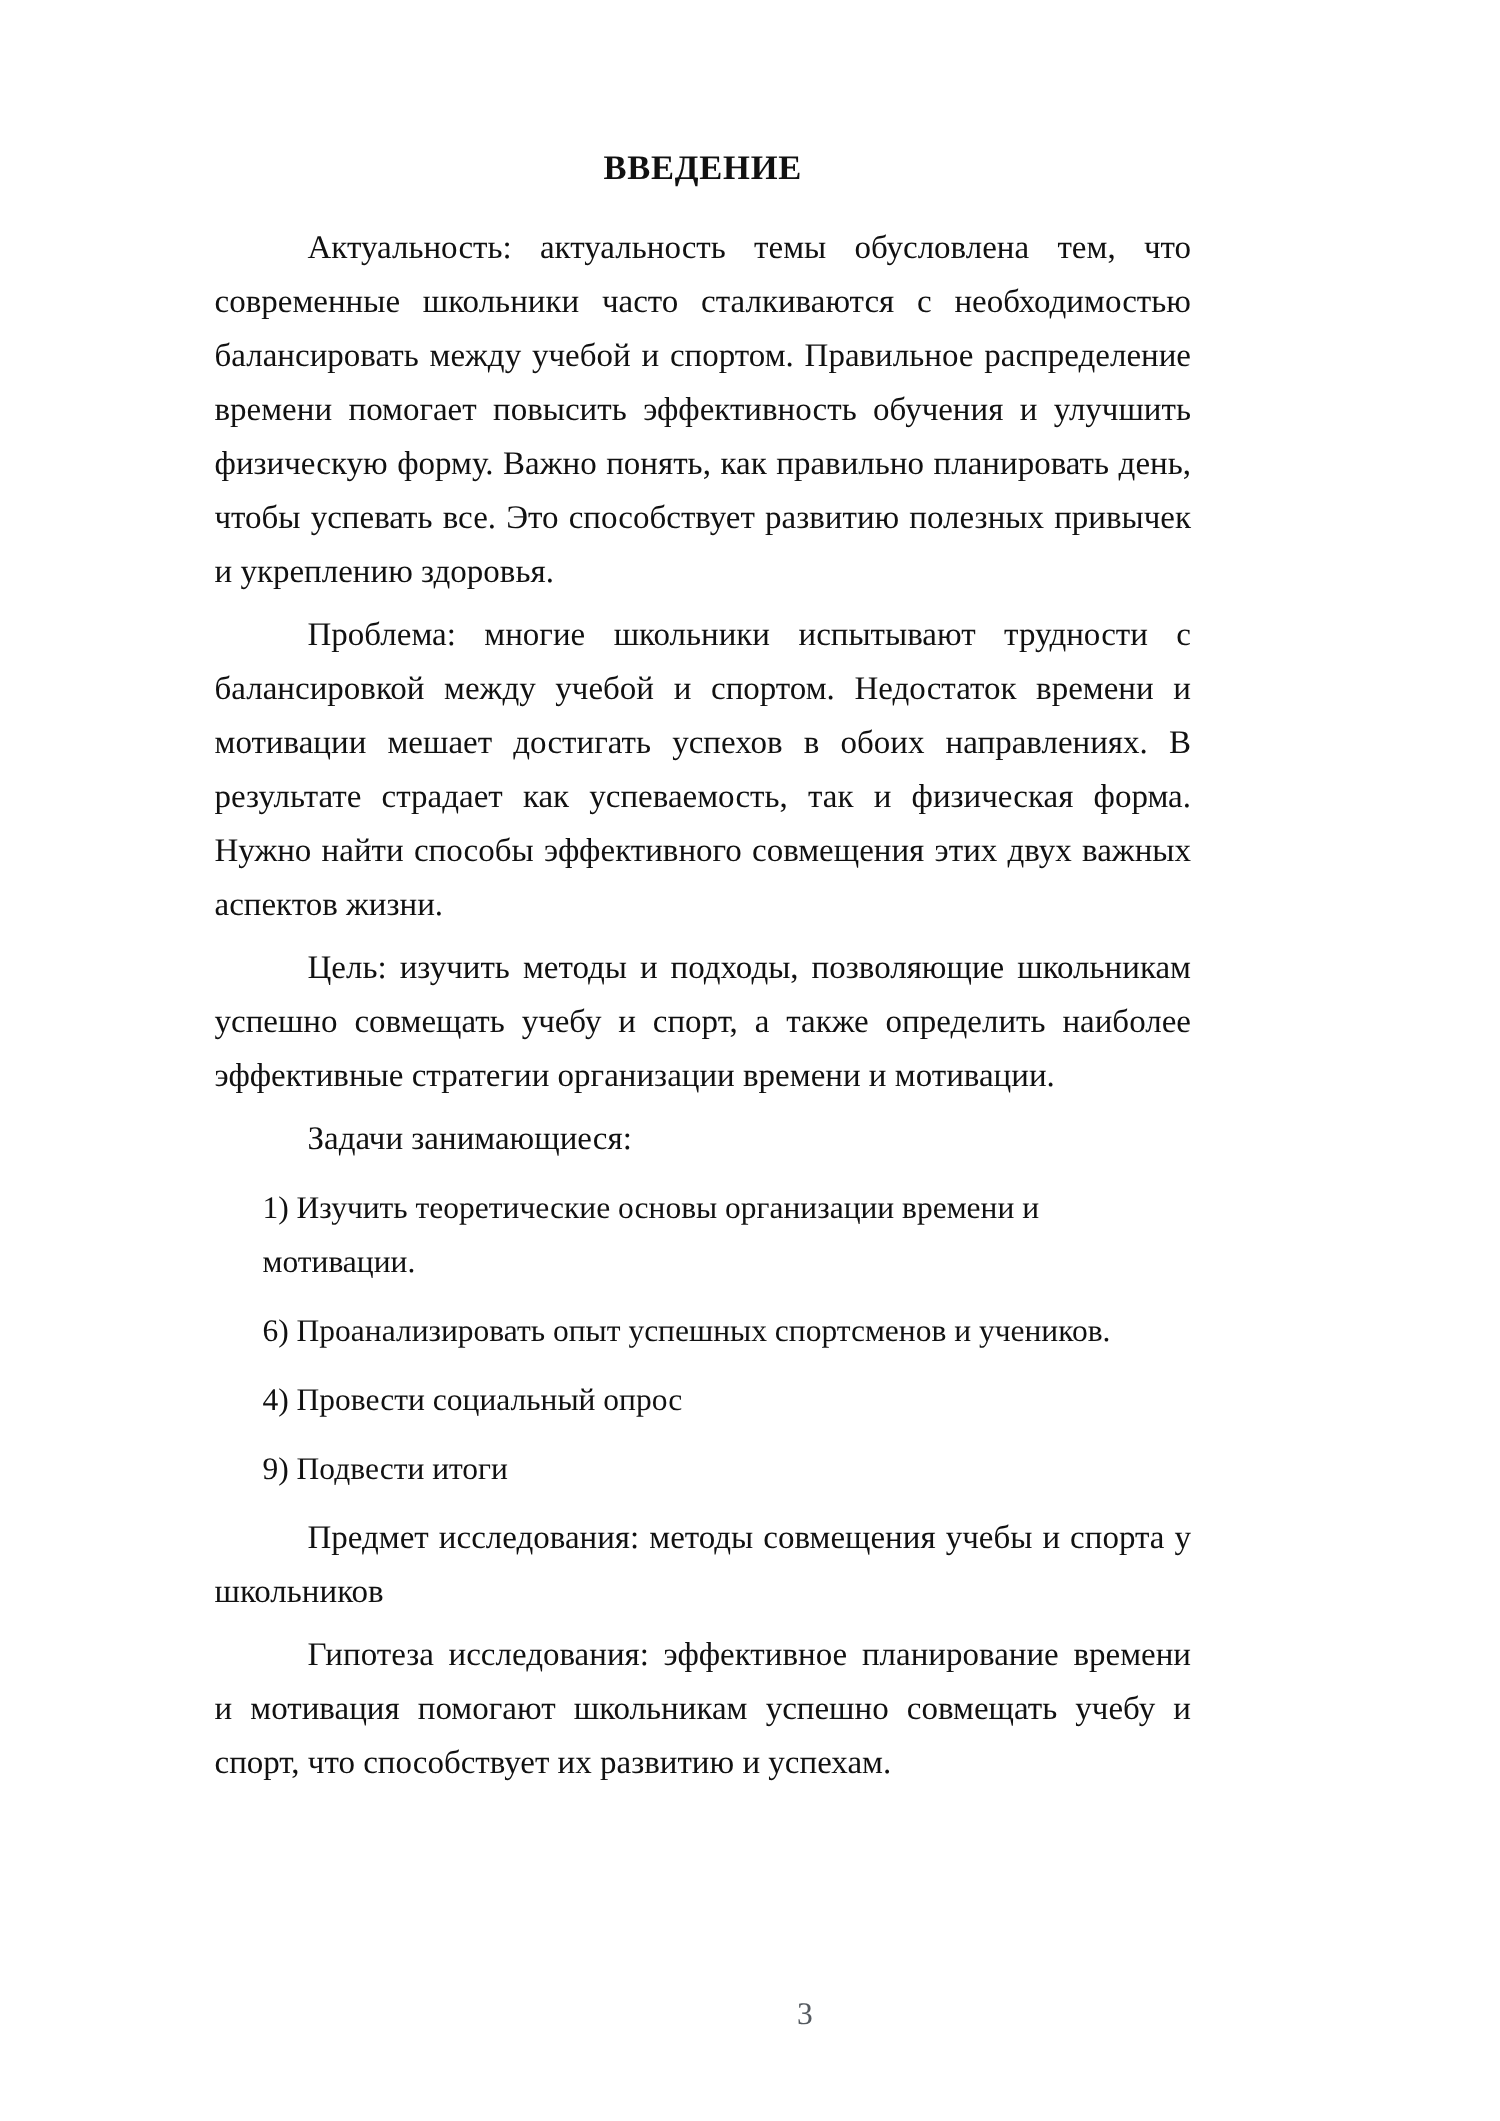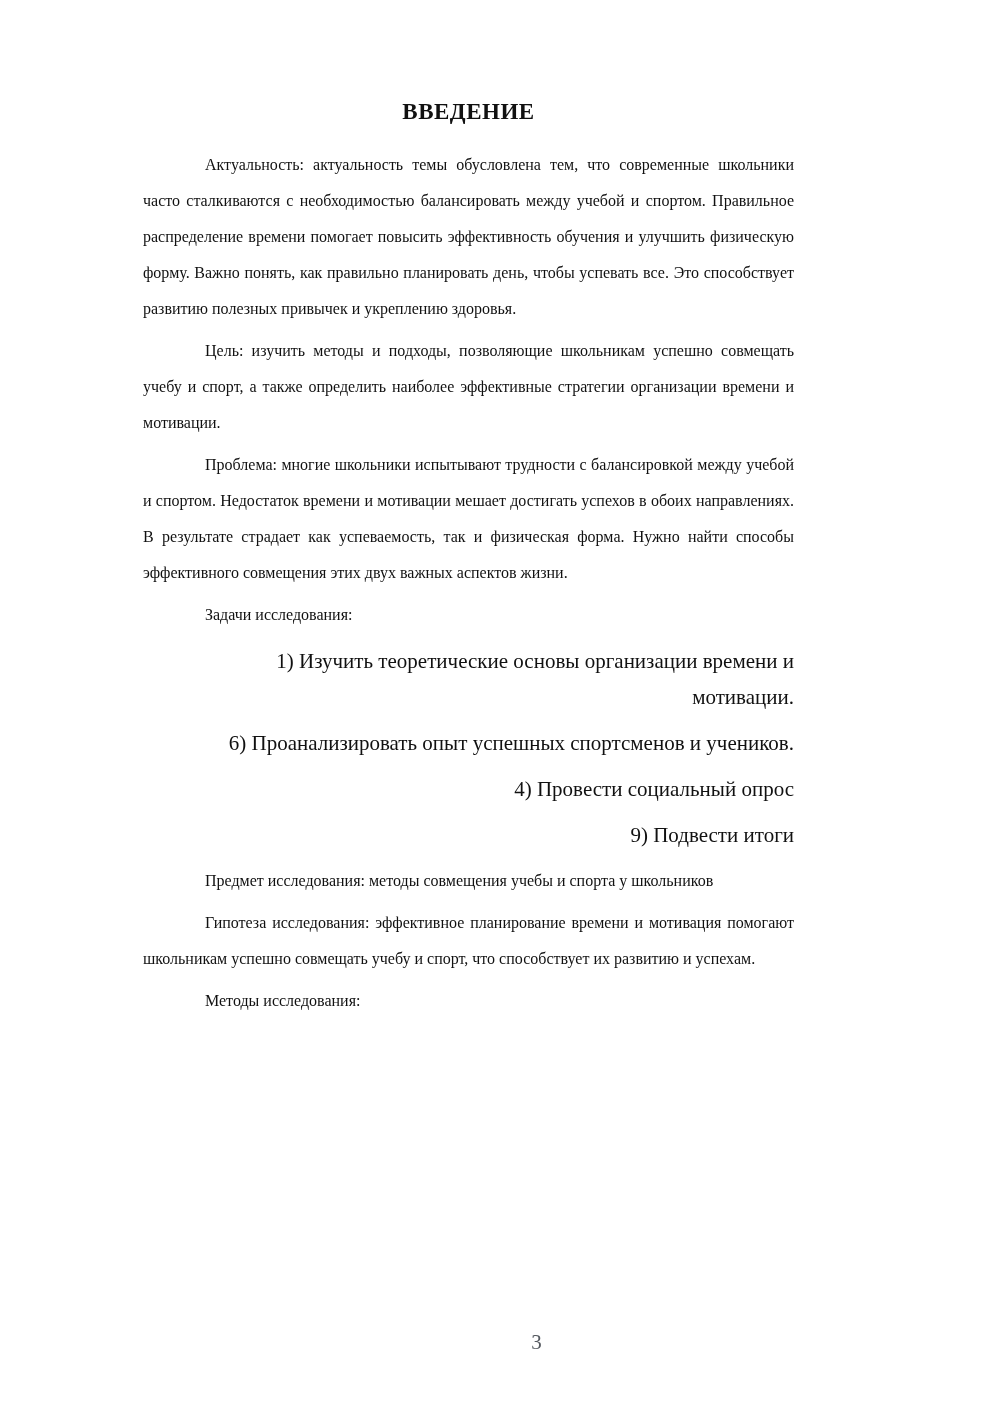--- a/index.html
+++ b/index.html
@@ -20,33 +20,33 @@
   }
   .doc-title {
     font-size: 23px;
     line-height: 30px;
     font-weight: bold;
     text-align: center;
     margin: 0 0 20px 0;
     letter-spacing: 0.5px;
   }
   .para {
-    font-size: 16px;
+    font-size: 22px;
     line-height: 36px;
     text-align: justify;
     text-indent: 62px;
     margin: 6px 0;
   }
   .task-list {
     margin: 2px 0;
   }
   .task {
     font-size: 21px;
     line-height: 36px;
-    text-align: right;
+    text-align: left;
     text-indent: 0;
     margin: 10px 0 10px 32px;
   }
   .page-number {
     position: absolute;
     top: 1330px;
     left: 143px;
     width: 787px;
     text-align: center;
     font-size: 21px;
@@ -55,35 +55,34 @@
 </style>
 </head>
 <body>
 
 <div class="page">
 
   <h1 class="doc-title">ВВЕДЕНИЕ</h1>
 
   <p class="para">Актуальность: актуальность темы обусловлена тем, что современные школьники часто сталкиваются с необходимостью балансировать между учебой и спортом. Правильное распределение времени помогает повысить эффективность обучения и улучшить физическую форму. Важно понять, как правильно планировать день, чтобы успевать все. Это способствует развитию полезных привычек и укреплению здоровья.</p>
 
+  <p class="para">Проблема: многие школьники испытывают трудности с балансировкой между учебой и спортом. Недостаток времени и мотивации мешает достигать успехов в обоих направлениях. В результате страдает как успеваемость, так и физическая форма. Нужно найти способы эффективного совмещения этих двух важных аспектов жизни.</p>
+
   <p class="para">Цель: изучить методы и подходы, позволяющие школьникам успешно совмещать учебу и спорт, а также определить наиболее эффективные стратегии организации времени и мотивации.</p>
 
-  <p class="para">Проблема: многие школьники испытывают трудности с балансировкой между учебой и спортом. Недостаток времени и мотивации мешает достигать успехов в обоих направлениях. В результате страдает как успеваемость, так и физическая форма. Нужно найти способы эффективного совмещения этих двух важных аспектов жизни.</p>
-
-  <p class="para">Задачи исследования:</p>
+  <p class="para">Задачи занимающиеся:</p>
 
   <div class="task-list">
     <p class="task">1) Изучить теоретические основы организации времени и мотивации.</p>
     <p class="task">6) Проанализировать опыт успешных спортсменов и учеников.</p>
     <p class="task">4) Провести социальный опрос</p>
     <p class="task">9) Подвести итоги</p>
   </div>
 
 
   <p class="para">Предмет исследования: методы совмещения учебы и спорта у школьников</p>
 
   <p class="para">Гипотеза исследования: эффективное планирование времени и мотивация помогают школьникам успешно совмещать учебу и спорт, что способствует их развитию и успехам.</p>
 
-  <p class="para">Методы исследования:</p>
 
   <div class="page-number">3</div>
 
 </div>
 
 </body></html>

